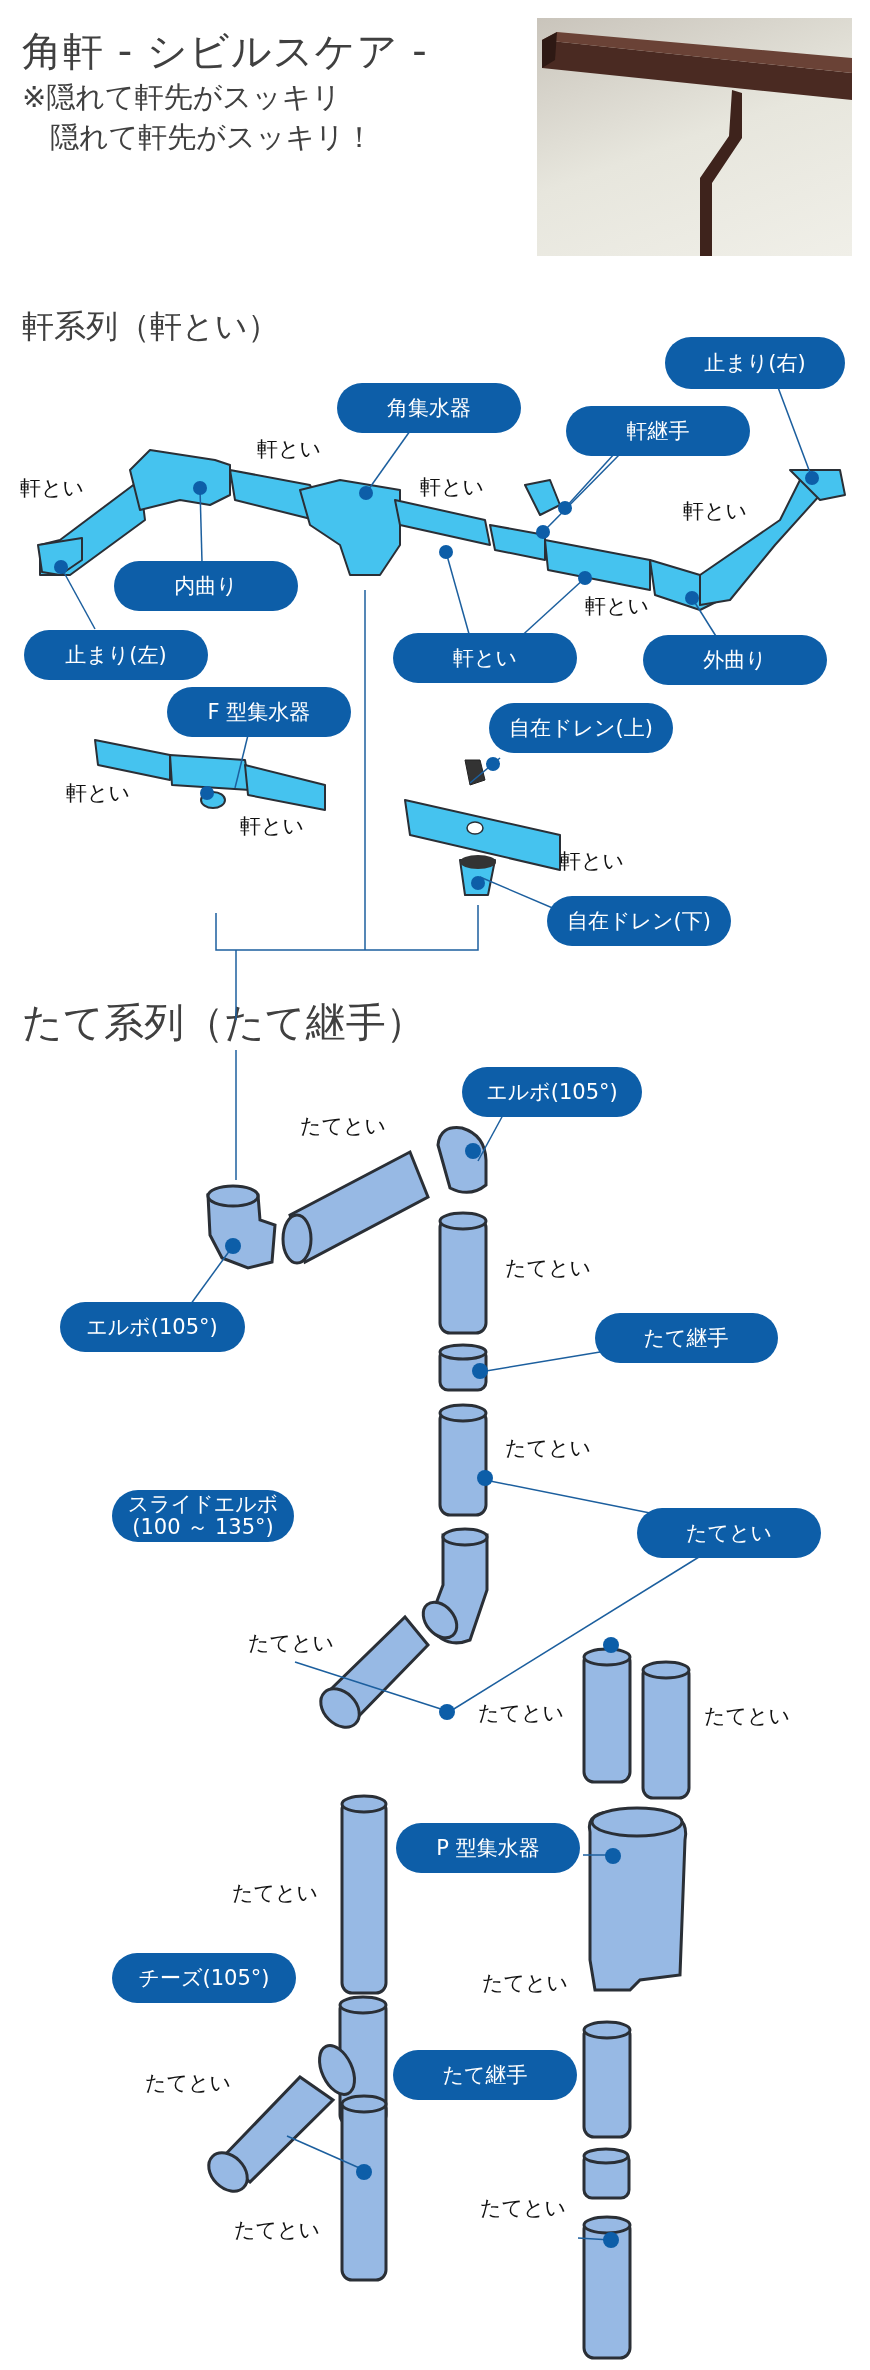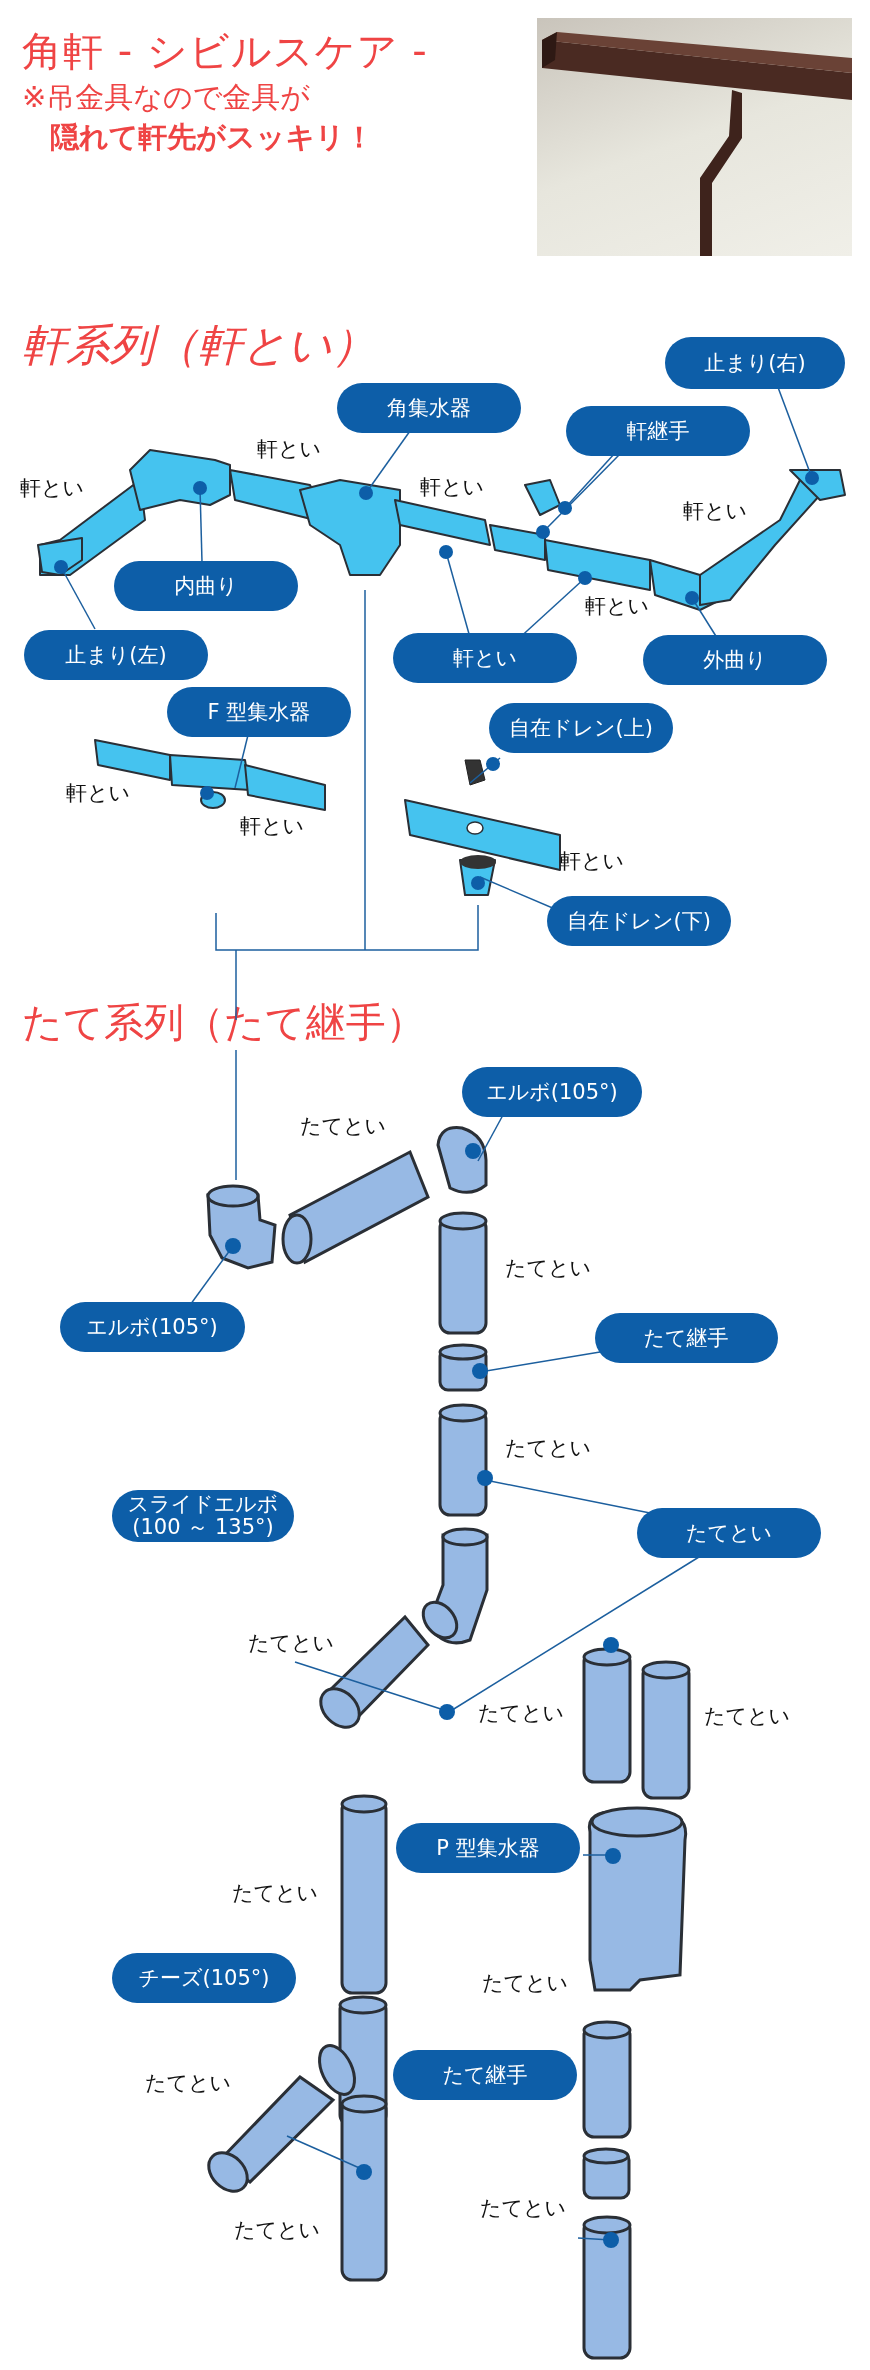--- a/index.html
+++ b/index.html
@@ -1,34 +1,34 @@
 <!DOCTYPE html>
 <html><head>
 <meta charset="utf-8">
 <style>
   html, body { margin: 0; padding: 0; background: #ffffff; }
   body { width: 870px; height: 2370px; position: relative; overflow: hidden;
          font-family: "DejaVu Sans", "Liberation Sans", sans-serif; color: #111; }
-  .title { position: absolute; left: 22px; font-weight: normal; color: #ef4444; white-space: nowrap; }
+  .title { position: absolute; left: 22px; font-weight: normal; color: #404040; white-space: nowrap; }
   #main-title { top: 24px; font-size: 40px; letter-spacing: 1px; }
   #subtitle-1 { top: 78px; font-size: 29px; }
-  #subtitle-2 { top: 118px; font-size: 29px; left: 50px; font-weight: bold; }
-  #sec-noki { top: 316px; font-size: 44px; font-style: italic; }
+  #subtitle-2 { top: 118px; font-size: 29px; left: 50px; }
+  #sec-noki { top: 305px; font-size: 32px; }
   #sec-tate { top: 995px; font-size: 40px; }
   .photo { position: absolute; left: 537px; top: 18px; width: 315px; height: 238px;
            background: linear-gradient(160deg, #c9c4bb 0%, #e7e6dd 50%, #f0efe8 100%); overflow: hidden; }
   svg#diagram { position: absolute; left: 0; top: 0; }
   .pill-text { fill: #ffffff; font-size: 21px; text-anchor: middle; dominant-baseline: middle; }
   .plain-label { fill: #111; font-size: 21px; }
 </style>
 </head>
 <body>
 
 <div class="title" id="main-title">角軒 - シビルスケア -</div>
-<div class="title" id="subtitle-1">※吊金具なので金具が</div>
+<div class="title" id="subtitle-1">※隠れて軒先がスッキリ</div>
 <div class="title" id="subtitle-2">隠れて軒先がスッキリ！</div>
 
 <div class="photo">
   <svg width="315" height="238" viewBox="0 0 315 238">
     <polygon points="5,22 315,55 315,82 5,50" fill="#4a2a22"></polygon>
     <polygon points="5,22 20,14 315,40 315,55" fill="#6a4236"></polygon>
     <polygon points="5,22 5,50 18,42 20,14" fill="#2e1914"></polygon>
     <path d="M195,72 L205,75 L205,120 L175,165 L175,238 L163,238 L163,160 L192,118 Z" fill="#3e231c"></path>
   </svg>
 </div>

